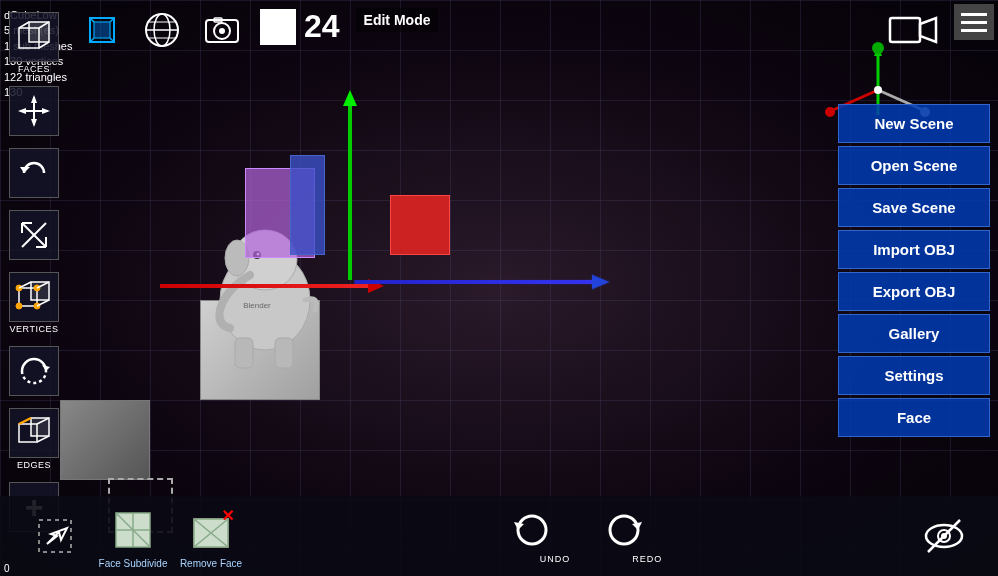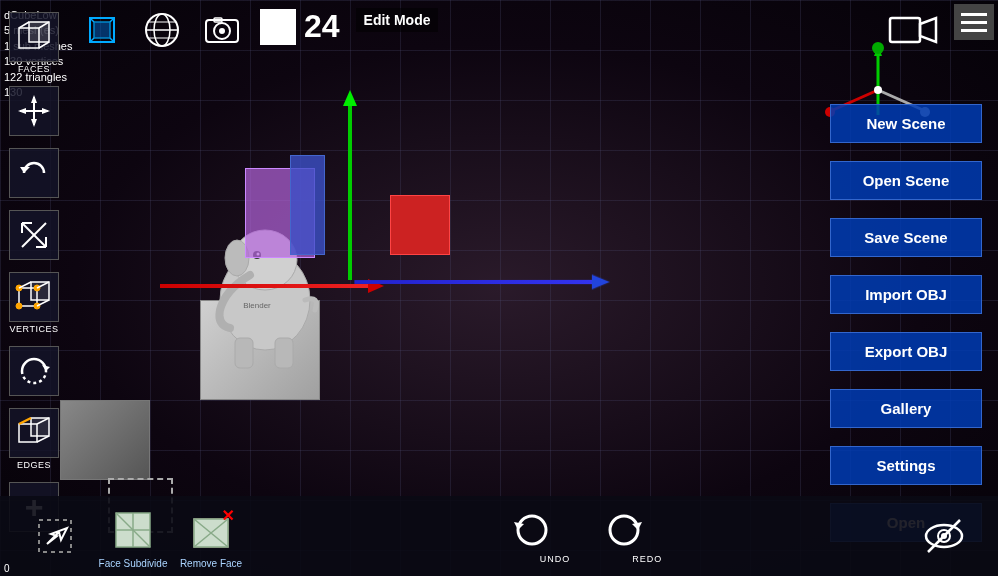--- a/index.html
+++ b/index.html
@@ -163,25 +163,25 @@
       right: 60px;
       width: 120px;
       height: 80px;
       z-index: 50;
     }
 
     
     #right-menu {
       position: absolute;
       top: 100px;
-      right: 12px;
+      right: 4px;
       width: 160px;
       display: flex;
       flex-direction: column;
-      gap: 18px;
+      gap: 3px;
       padding: 4px;
       z-index: 100;
     }
 
     .menu-btn {
       background: rgba(0, 60, 180, 0.85);
       color: white;
       border: 1px solid #3366cc;
       padding: 10px 8px;
       font-size: 15px;
@@ -664,21 +664,21 @@
 </div>
 
 <div id="right-menu">
   <button class="menu-btn">New Scene</button>
   <button class="menu-btn">Open Scene</button>
   <button class="menu-btn">Save Scene</button>
   <button class="menu-btn">Import OBJ</button>
   <button class="menu-btn">Export OBJ</button>
   <button class="menu-btn">Gallery</button>
   <button class="menu-btn">Settings</button>
-  <button class="menu-btn">Open</button>
+  <button class="menu-btn">Face</button>
 </div>
 
 <button id="hamburger-btn">
   <div class="hamburger-line"></div>
   <div class="hamburger-line"></div>
   <div class="hamburger-line"></div>
 </button>
 
 <div id="bottom-toolbar">
   <div id="bottom-left-tools">

